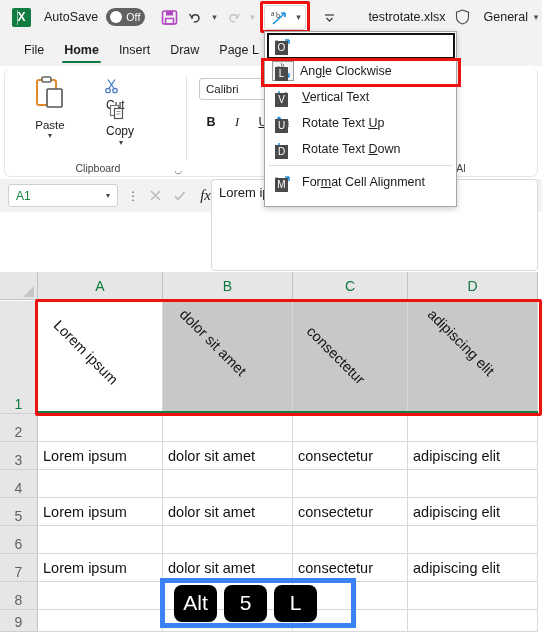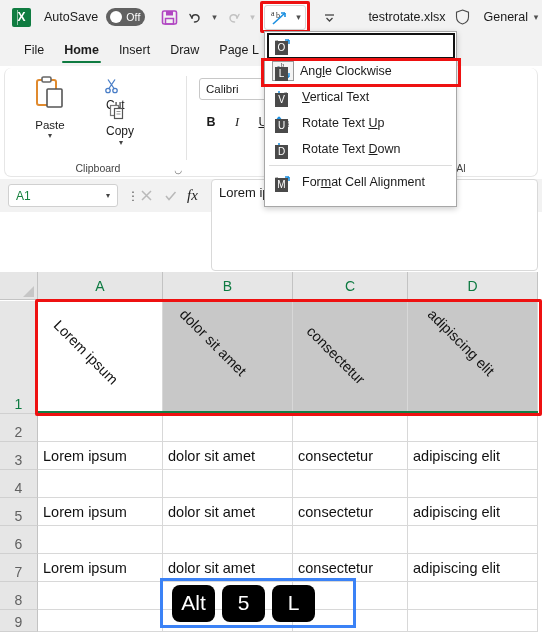--- a/index.html
+++ b/index.html
@@ -144,21 +144,21 @@
     background: #f2f2f2; display: flex; align-items: center;
   }
   .namebox {
     margin-left: 8px; width: 110px; height: 23px; background: #fff;
     border: 1px solid #d0d0d0; border-radius: 3px; display: flex;
     align-items: center; justify-content: space-between; padding: 0 7px;
   }
   .namebox .nb-txt { font-size: 12px; color: #15803d; }
   .namebox .nb-car { font-size: 8px; color: #444; }
   .fb-dots { margin-left: 9px; font-size: 12px; color: #555; letter-spacing: 0; }
-  .fb-ic { width: 24px; height: 24px; display: flex; align-items: center; justify-content: flex-start; }
+  .fb-ic { width: 24px; height: 24px; display: flex; align-items: center; justify-content: flex-end; }
   .fb-input {
     position: absolute; left: 211px; top: 179px; width: 327px; height: 92px;
     background: #fff; border: 1px solid #d9d9d9; border-radius: 4px;
     font-size: 13px; color: #1b1b1b; padding: 5px 7px; overflow: hidden;
   }
 
   
   .sheet { position: absolute; left: 0; top: 272px; width: 542px; height: 360px; background: #fff; }
   .corner {
     position: absolute; left: 0; top: 0; width: 38px; height: 28px;
@@ -225,21 +225,21 @@
     border: 2px solid #111; pointer-events: none;
   }
   .menu-hl-red {
     position: absolute; left: -4px; top: 26px; width: 200px; height: 29px;
     border: 3px solid #ee1111; pointer-events: none; z-index: 5;
   }
 
   
   .keys {
     position: absolute; left: 160px; top: 578px; width: 196px; height: 50px;
-    border: 3px solid #3b82f6; z-index: 30; display: flex;
+    border: 5px solid #3b82f6; z-index: 30; display: flex;
     align-items: center; gap: 7px; padding-left: 9px; background: transparent; text-align: center;
   }
   .key {
     background: #000; color: #fff; border-radius: 8px;
     height: 37px; min-width: 43px; display: flex; align-items: center;
     justify-content: center; font-size: 21px; padding: 0 8px;
   }
 </style>
 </head>
 <body>

